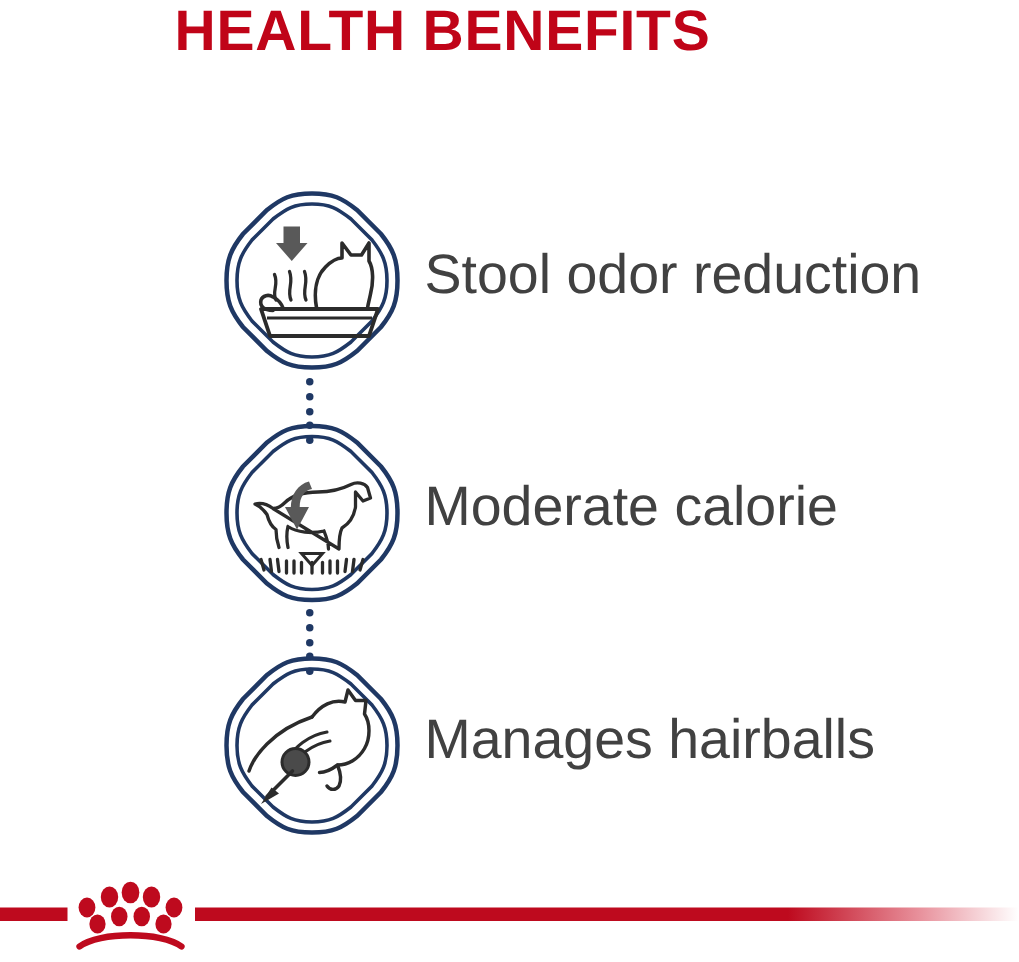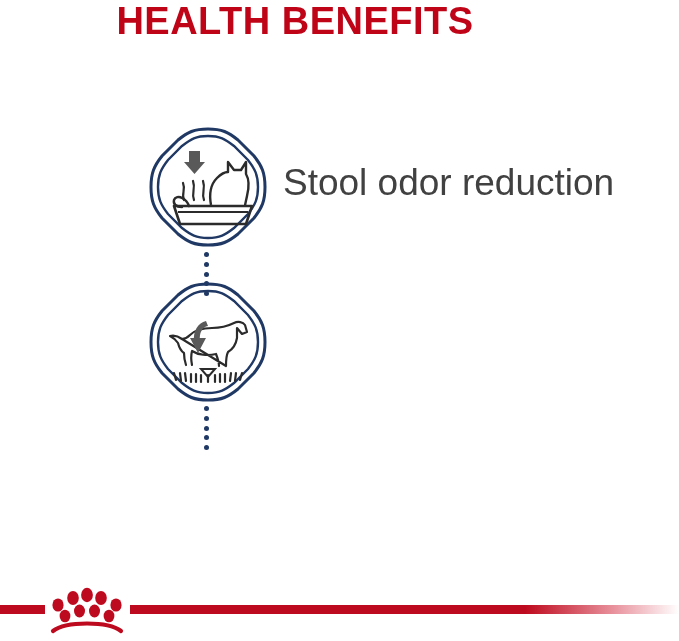--- a/index.html
+++ b/index.html
@@ -189,22 +189,48 @@
           <line x1="60" y1="101" x2="60" y2="94"></line>
           <line x1="67" y1="101" x2="67" y2="94"></line>
           <line x1="72" y1="101" x2="72" y2="93"></line>
           <line x1="77" y1="101" x2="77" y2="93"></line>
           <line x1="82" y1="100" x2="83" y2="92"></line>
           <line x1="87" y1="100" x2="88" y2="92"></line>
           <line x1="92" y1="99" x2="94" y2="92"></line>
         </g>
       </svg>
     </div>
-  </div>
-
+    <div class="benefit-label">Moderate calorie</div>
+  </div>
+
+  <div class="benefit-row">
+    <div class="icon-wrap">
+      <svg viewBox="0 0 120 122" width="120" height="122" aria-hidden="true">
+        <path d="M60 3 C74 3 80 6 90 14 L106 30 C114 40 117 47 117 61 C117 75 114 82 106 92 L90 108 C80 116 74 119 60 119 C46 119 40 116 30 108 L14 92 C6 82 3 75 3 61 C3 47 6 40 14 30 L30 14 C40 6 46 3 60 3 Z" fill="none" stroke="#1F3864" stroke-width="3"></path>
+        <path d="M60 10 C72 10 77 13 86 20 L100 34 C107 43 110 49 110 61 C110 73 107 79 100 88 L86 102 C77 109 72 112 60 112 C48 112 43 109 34 102 L20 88 C13 79 10 73 10 61 C10 49 13 43 20 34 L34 20 C43 13 48 10 60 10 Z" fill="none" stroke="#1F3864" stroke-width="2.4"></path>
+
+        <path d="M60 42 C66 34 74 30 82 32 L84 24 L89 31 L96 31 L95 40
+                 C99 46 99 56 95 63 C91 70 84 74 77 74
+                 C73 77 69 79 65 79" fill="none" stroke="#2b2b2b" stroke-width="2.3" stroke-linejoin="round" stroke-linecap="round"></path>
+
+        <path d="M77 74 C79 79 80 84 78 88 C76 91 72 91 70 88" fill="none" stroke="#2b2b2b" stroke-width="2.3" stroke-linecap="round"></path>
+
+        <path d="M60 42 C48 46 38 52 30 60 C24 66 20 72 18 78" fill="none" stroke="#2b2b2b" stroke-width="2.3" stroke-linecap="round"></path>
+
+        <path d="M70 52 C58 54 48 62 42 72" fill="none" stroke="#2b2b2b" stroke-width="2" stroke-linecap="round"></path>
+        <path d="M72 58 C60 60 50 68 44 78" fill="none" stroke="#2b2b2b" stroke-width="2" stroke-linecap="round"></path>
+
+        <circle cx="49" cy="72" r="9" fill="#4a4a4a" stroke="#2b2b2b" stroke-width="2"></circle>
+
+        <path d="M47 78 L30 95" fill="none" stroke="#2b2b2b" stroke-width="2.4" stroke-linecap="round"></path>
+        <polygon points="26,100 38,93 33,89" fill="#2b2b2b"></polygon>
+      </svg>
+    </div>
+    <div class="benefit-label">Manages hairballs</div>
+  </div>
 </div>
 
 <div class="connector conn-1">
   <span class="dot"></span>
   <span class="dot"></span>
   <span class="dot"></span>
   <span class="dot"></span>
   <span class="dot"></span>
 </div>
 <div class="connector conn-2">

